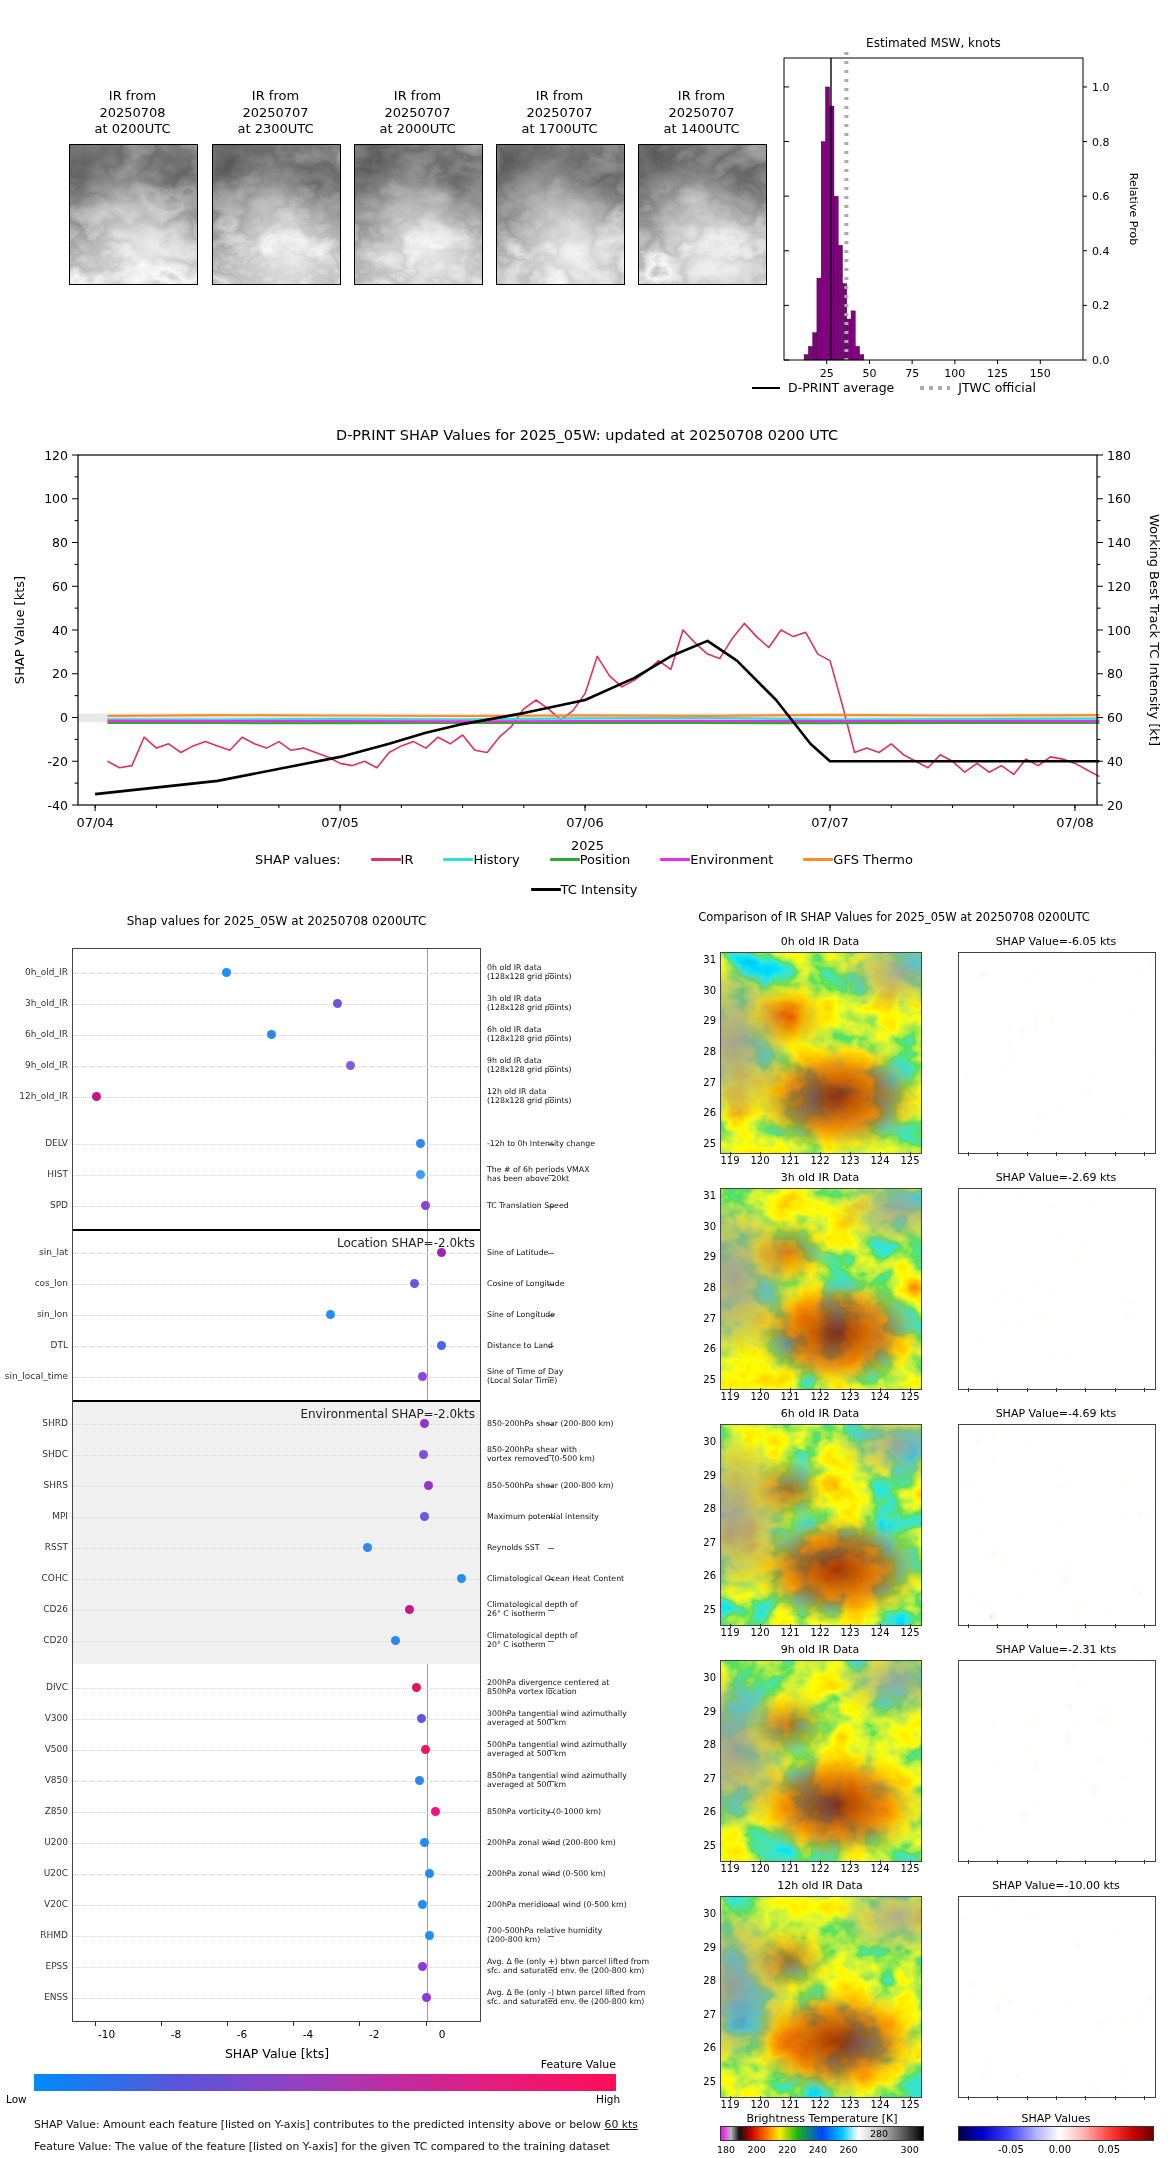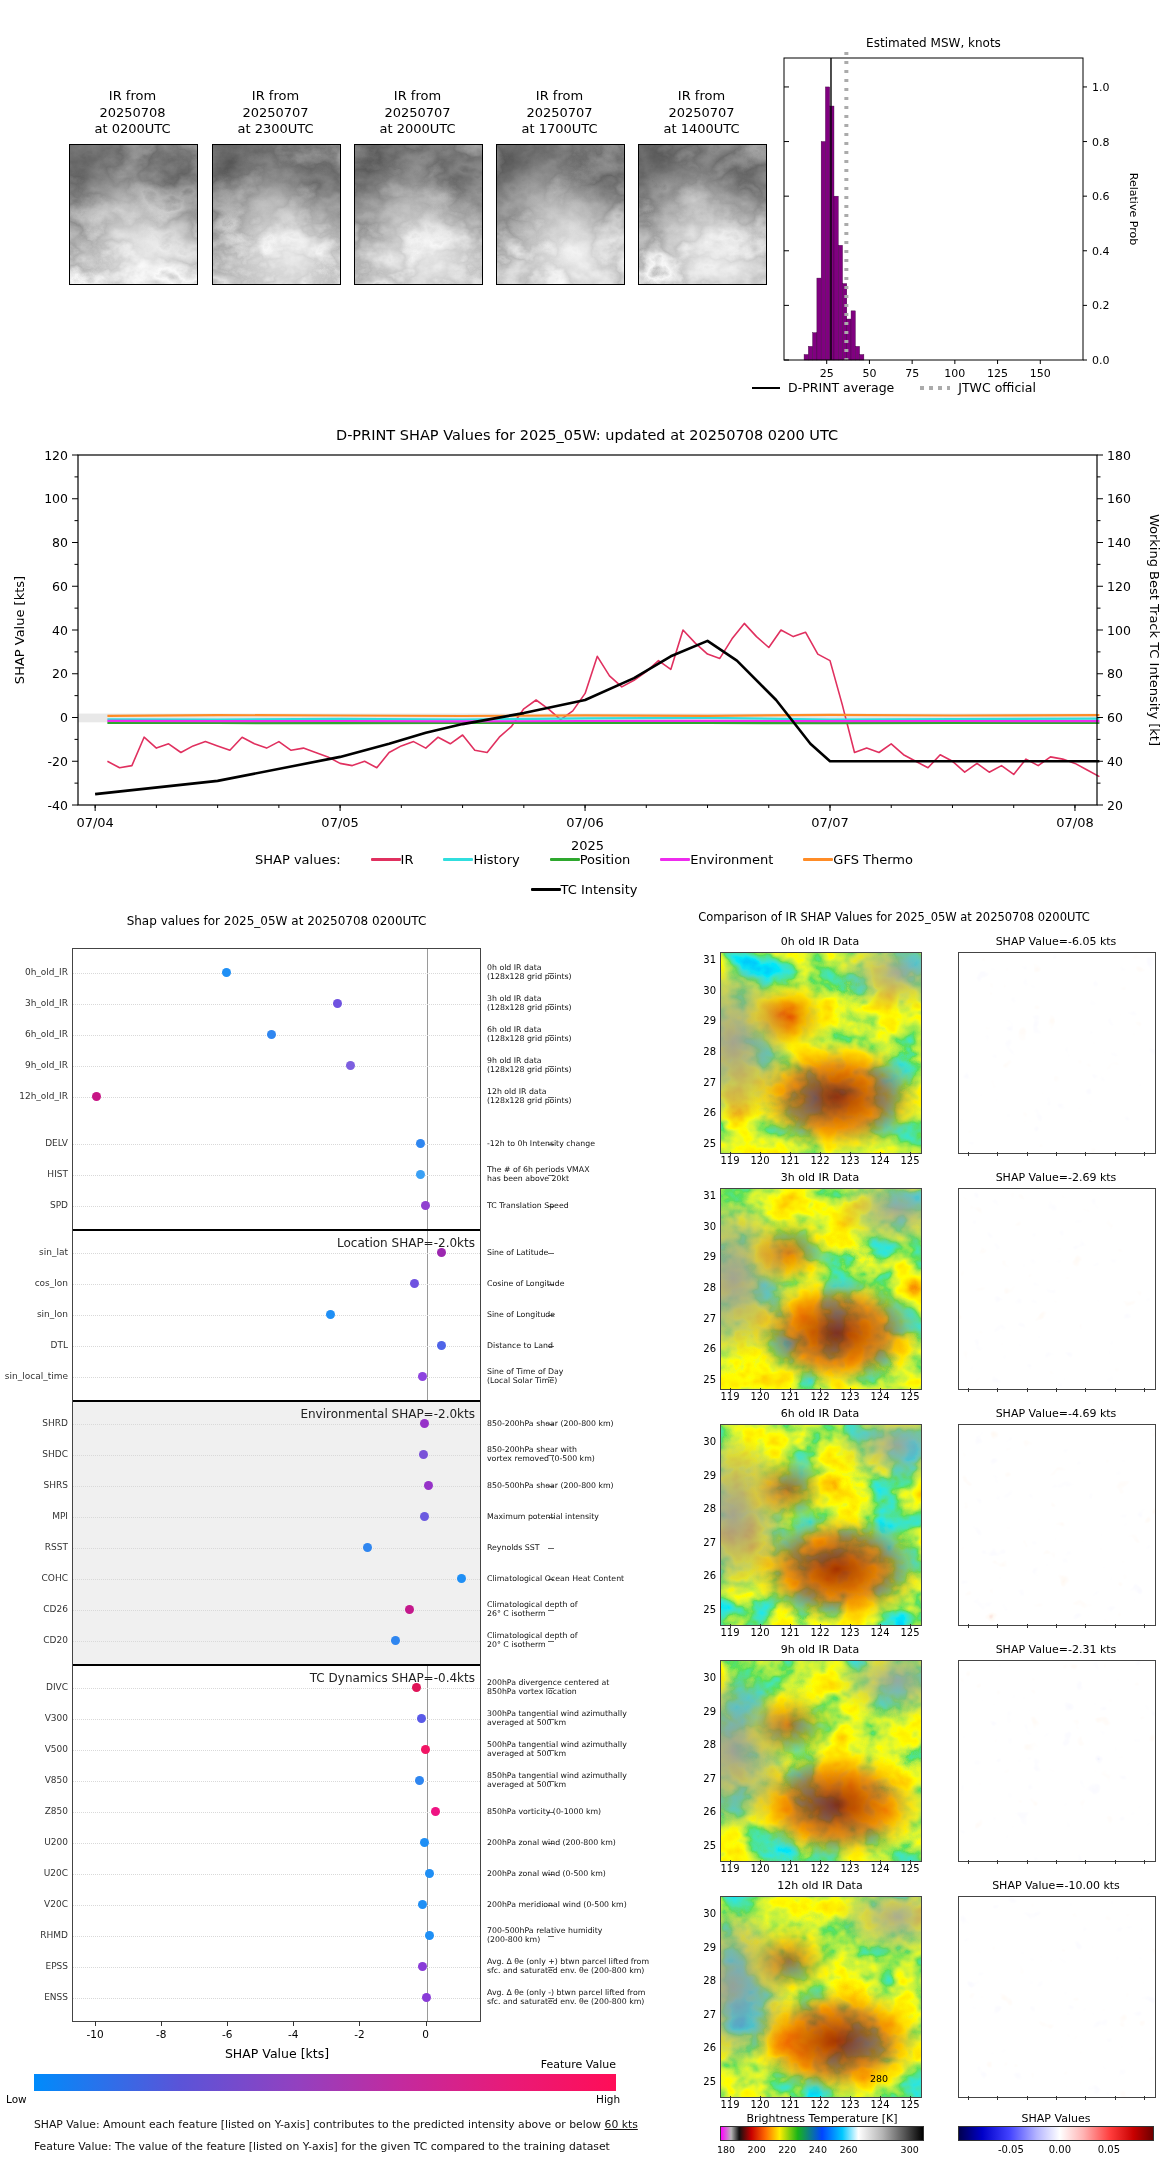--- a/index.html
+++ b/index.html
@@ -40,21 +40,21 @@
   .bw-section.shaded{background:#f0f0f0;}
   .bw-section.divided{border-top:2px solid #000;}
   .bw-header{position:absolute;top:5px;right:5px;font-size:12px;color:#222;white-space:nowrap;}
   .bw-grid{position:absolute;left:0;width:407px;border-top:1px dotted #d9d9d9;height:0;}
   .bw-zero{position:absolute;top:0;bottom:0;width:1px;background:#9a9a9a;}
   .bw-dot{position:absolute;width:9px;height:9px;border-radius:50%;}
   .bw-feat{position:absolute;left:-2px;width:66px;text-align:right;font-size:9px;color:#333;white-space:nowrap;}
   .bw-desc{position:absolute;left:483px;width:175px;font-size:7.8px;line-height:1.2;color:#111;white-space:pre-line;}
   .bw-rtick{position:absolute;left:475px;width:6px;height:1px;background:#666;}
   .bw-xtick{position:absolute;width:1px;height:5px;background:#333;}
-  .bw-xlab{position:absolute;width:40px;text-align:center;font-size:10.5px;}
+  .bw-xlab{position:absolute;width:40px;text-align:right;font-size:10.5px;}
   #bw-xlabel{left:138px;top:1146px;width:270px;text-align:center;font-size:12.5px;}
   #bw-cbar-label{left:0px;top:1158px;width:612px;text-align:right;font-size:11px;}
   #bw-cbar{left:30px;top:1174px;width:582px;height:17px;
     background:linear-gradient(90deg,#008bfb 0%,#5a54d8 25%,#9241c0 45%,#c32a9e 63%,#e91a77 82%,#ff0d57 100%);}
   #bw-low{left:2px;top:1193px;font-size:10.5px;}
   #bw-high{left:592px;top:1193px;font-size:10.5px;}
   .footnote{left:30px;width:640px;font-size:10.8px;color:#111;}
 
   
   #comp{left:620px;top:900px;width:548px;height:1258px;}
@@ -519,23 +519,20 @@
         <div class="bw-dot" style="left: 289.518px; top: 594px; background: rgb(47, 134, 240);"></div>
         <div class="bw-grid" style="top: 629.5px;"></div>
         <div class="bw-rtick" style="top: 629.5px;"></div>
         <div class="bw-dot" style="left: 383.67px; top: 625px; background: rgb(31, 143, 245);"></div>
         <div class="bw-grid" style="top: 660.5px;"></div>
         <div class="bw-rtick" style="top: 660.5px;"></div>
         <div class="bw-dot" style="left: 332.464px; top: 656px; background: rgb(196, 24, 140);"></div>
         <div class="bw-grid" style="top: 691.5px;"></div>
         <div class="bw-rtick" style="top: 691.5px;"></div>
         <div class="bw-dot" style="left: 317.598px; top: 687px; background: rgb(47, 134, 240);"></div>
-        <div class="bw-section divided" style="top: 715px; height: 357px;">
-          <div class="bw-header">TC Dynamics SHAP=-0.4kts</div>
-        </div>
         <div class="bw-grid" style="top: 738.5px;"></div>
         <div class="bw-rtick" style="top: 738.5px;"></div>
         <div class="bw-dot" style="left: 339.402px; top: 734px; background: rgb(224, 21, 88);"></div>
         <div class="bw-grid" style="top: 769.5px;"></div>
         <div class="bw-rtick" style="top: 769.5px;"></div>
         <div class="bw-dot" style="left: 344.357px; top: 765px; background: rgb(90, 90, 232);"></div>
         <div class="bw-grid" style="top: 800.5px;"></div>
         <div class="bw-rtick" style="top: 800.5px;"></div>
         <div class="bw-dot" style="left: 347.661px; top: 796px; background: rgb(242, 21, 101);"></div>
         <div class="bw-grid" style="top: 831.5px;"></div>
@@ -846,20 +843,20 @@
       <div class="map-tick" style="left: 260px; top: 1196px;"></div>
       <div class="map-tick" style="left: 494.8px; top: 1196px;"></div>
       <div class="lon-lab" style="left: 277px; top: 1199px;">125</div>
       <div class="map-tick" style="left: 290px; top: 1196px;"></div>
       <div class="map-tick" style="left: 524.2px; top: 1196px;"></div>
       <div class="cb-tick" style="left: 89.1px; top: 1244px;">180</div>
       <div class="cb-tick" style="left: 119.7px; top: 1244px;">200</div>
       <div class="cb-tick" style="left: 150.3px; top: 1244px;">220</div>
       <div class="cb-tick" style="left: 180.9px; top: 1244px;">240</div>
       <div class="cb-tick" style="left: 211.5px; top: 1244px;">260</div>
-      <div class="cb-tick" style="left: 242.1px; top: 1173px;">280</div>
+      <div class="cb-tick" style="left: 242.1px; top: 1228px;">280</div>
       <div class="cb-tick" style="left: 272.7px; top: 1244px;">300</div>
       <div class="cb-tick" style="left: 373.9px; top: 1244px; font-size: 10px;">-0.05</div>
       <div class="cb-tick" style="left: 422.9px; top: 1244px; font-size: 10px;">0.00</div>
       <div class="cb-tick" style="left: 471.9px; top: 1244px; font-size: 10px;">0.05</div>
     </div>
 
 </div>
 
 </body></html>

